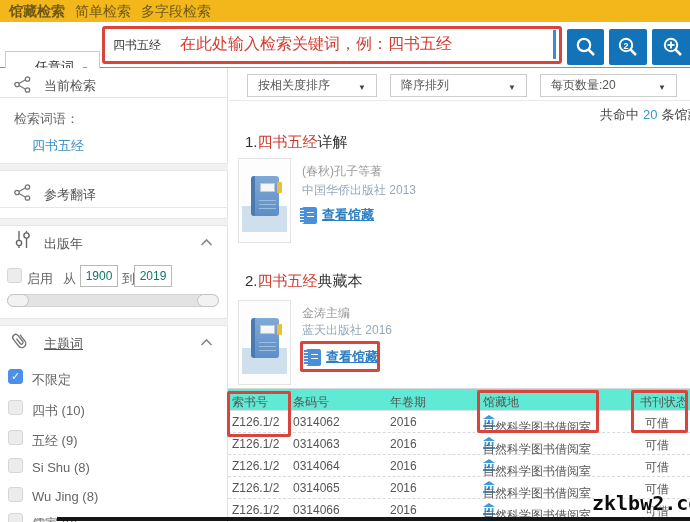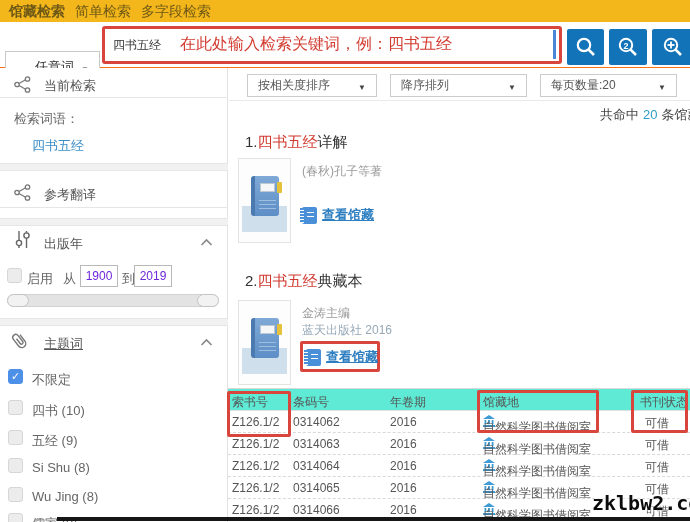--- a/index.html
+++ b/index.html
@@ -26,21 +26,21 @@
 
   
   .sidebar { position:absolute; left:0; top:68px; width:228px; height:454px; background:#fff; border-right:1px solid #e2e2e2; }
   .sb-abs { position:absolute; }
   .sb-title { font-size:13px; color:#555; }
   .hline { position:absolute; left:0; width:228px; height:1px; background:#e6e6e6; }
   .band { position:absolute; left:0; width:228px; height:8px; background:#f1f1f1; border-top:1px solid #e6e6e6; border-bottom:1px solid #e6e6e6; }
   .sb-label { font-size:13px; color:#666; }
   .sb-link { font-size:13px; color:#3C8DC5; cursor:pointer; }
   .chev { position:absolute; cursor:pointer; }
-  .yearbox { position:absolute; width:38px; height:22px; border:1px solid #b9b9b9; font-size:12px; color:#6d28d9; text-align:center; font-family:inherit; background:#fff; }
+  .yearbox { position:absolute; width:38px; height:22px; border:1px solid #b9b9b9; font-size:12px; color:#0f766e; text-align:center; font-family:inherit; background:#fff; }
   .cb { position:absolute; width:15px; height:15px; border:1px solid #d6d6d6; border-radius:3px; background:#ececec; cursor:pointer; }
   .cb.checked { background:#4D90E8; border-color:#4D90E8; }
   .cb.checked::after { content:"✓"; position:absolute; left:2px; top:0px; color:#fff; font-size:11px; font-weight:bold; }
   .slider-track { position:absolute; left:7px; top:294px; width:212px; height:13px; background:#e3e3e3; border:1px solid #d2d2d2; border-radius:7px; }
   .slider-handle { position:absolute; top:294px; width:22px; height:13px; background:#f2f2f2; border:1px solid #c4c4c4; border-radius:7px; cursor:pointer; }
 
   
   .dropbox { position:absolute; top:74px; height:23px; border:1px solid #cccccc; background:#fff; display:flex; align-items:center; justify-content:space-between; padding:0 10px; font-size:12px; color:#555; cursor:pointer; }
   .db1 { left:247px; width:130px; } .db2 { left:390px; width:137px; } .db3 { left:540px; width:137px; }
   .main-divider { position:absolute; left:229px; top:100px; width:461px; height:1px; background:#e9e9e9; }
@@ -233,20 +233,21 @@
     <div class="shelf"></div>
     <div class="book">
       <div class="blabel"></div>
       <div class="bline" style="top:24px;"></div>
       <div class="bline" style="top:28px;"></div>
       <div class="bline" style="top:32px;"></div>
     </div>
     <div class="btab"></div>
   </div>
   <span class="meta author" style="left:302px; top:163px;">(春秋)孔子等著</span>
+  <span class="meta pub" style="left:302px; top:182px;">中国华侨出版社 2013</span>
   <div class="view" style="left:302px; top:206px;">
     <span class="nb-icon"></span>
     <span class="view-label">查看馆藏</span>
   </div>
 
   <div class="r-title" style="left:245px; top:272px;">
     <span>2.</span><span class="hl">四书五经</span><span>典藏本</span>
   </div>
   <div class="thumb" style="left:238px; top:300px;">
     <div class="shelf"></div>

